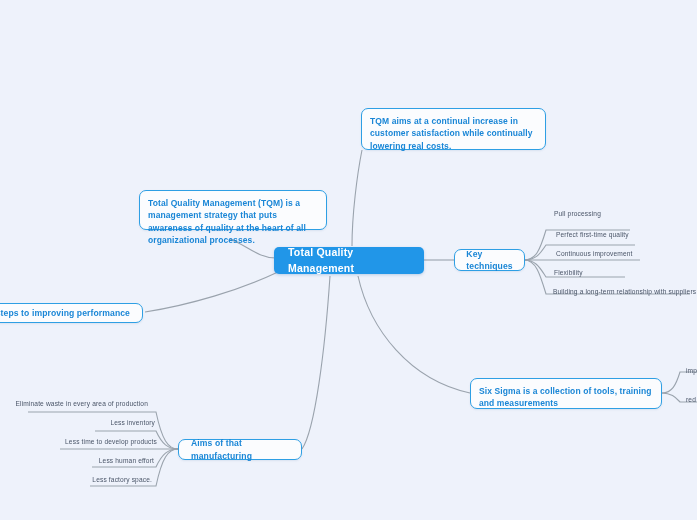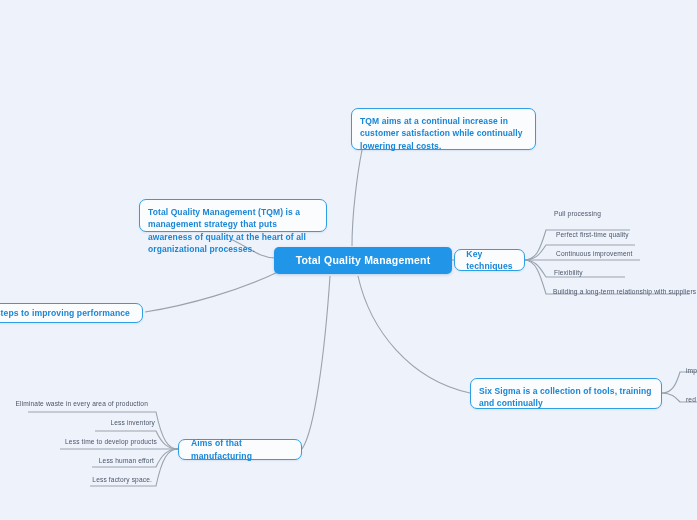--- a/index.html
+++ b/index.html
@@ -106,31 +106,31 @@
       <path d="M 662 393 C 672 393 676 398 680 402 L 697 402"></path>
 
       <path d="M 178 449 C 168 449 162 440 156 412 L 28 412"></path>
       <path d="M 178 449 C 168 449 162 444 156 431 L 95 431"></path>
       <path d="M 178 449 C 168 449 162 449 156 449 L 60 449"></path>
       <path d="M 178 449 C 168 449 162 454 156 467 L 92 467"></path>
       <path d="M 178 449 C 168 449 162 458 156 486 L 90 486"></path>
     </g>
   </svg>
 
-  <div class="node center" style="left:274px; top:247px; width:178px; height:27px;">Total Quality Management</div>
+  <div class="node center" style="left:274px; top:247px; width:150px; height:27px;">Total Quality Management</div>
 
-  <div class="node" style="left:351px; top:108px; width:185px; height:42px;">TQM aims at a continual increase in customer satisfaction while continually lowering real costs.</div>
+  <div class="node" style="left:361px; top:108px; width:185px; height:42px;">TQM aims at a continual increase in customer satisfaction while continually lowering real costs.</div>
 
-  <div class="node" style="left:139px; top:199px; width:188px; height:33px;">Total Quality Management (TQM) is a management strategy that puts awareness of quality at the heart of all organizational processes.</div>
+  <div class="node" style="left:139px; top:190px; width:188px; height:40px;">Total Quality Management (TQM) is a management strategy that puts awareness of quality at the heart of all organizational processes.</div>
 
   <div class="node pill" style="left:454px; top:249px; width:71px; height:22px;">Key techniques</div>
 
   <div class="node pill" style="left:-30px; top:303px; width:173px; height:20px; justify-content:flex-end;">ur steps to improving performance</div>
 
-  <div class="node" style="left:470px; top:378px; width:192px; height:31px;">Six Sigma is a collection of tools, training and continually</div>
+  <div class="node" style="left:470px; top:378px; width:192px; height:31px;">Six Sigma is a collection of tools, training and measurements</div>
 
   <div class="node pill" style="left:178px; top:439px; width:124px; height:21px;">Aims of that manufacturing</div>
 
   <div class="leaf right" style="left:554px; top:211px;">Pull processing</div>
   <div class="leaf right" style="left:556px; top:232px;">Perfect first-time quality</div>
   <div class="leaf right" style="left:556px; top:251px;">Continuous improvement</div>
   <div class="leaf right" style="left:554px; top:270px;">Flexibility</div>
   <div class="leaf right" style="left:553px; top:289px;">Building a long-term relationship with suppliers</div>
 
   <div class="leaf right" style="left:686px; top:368px;">imp</div>

